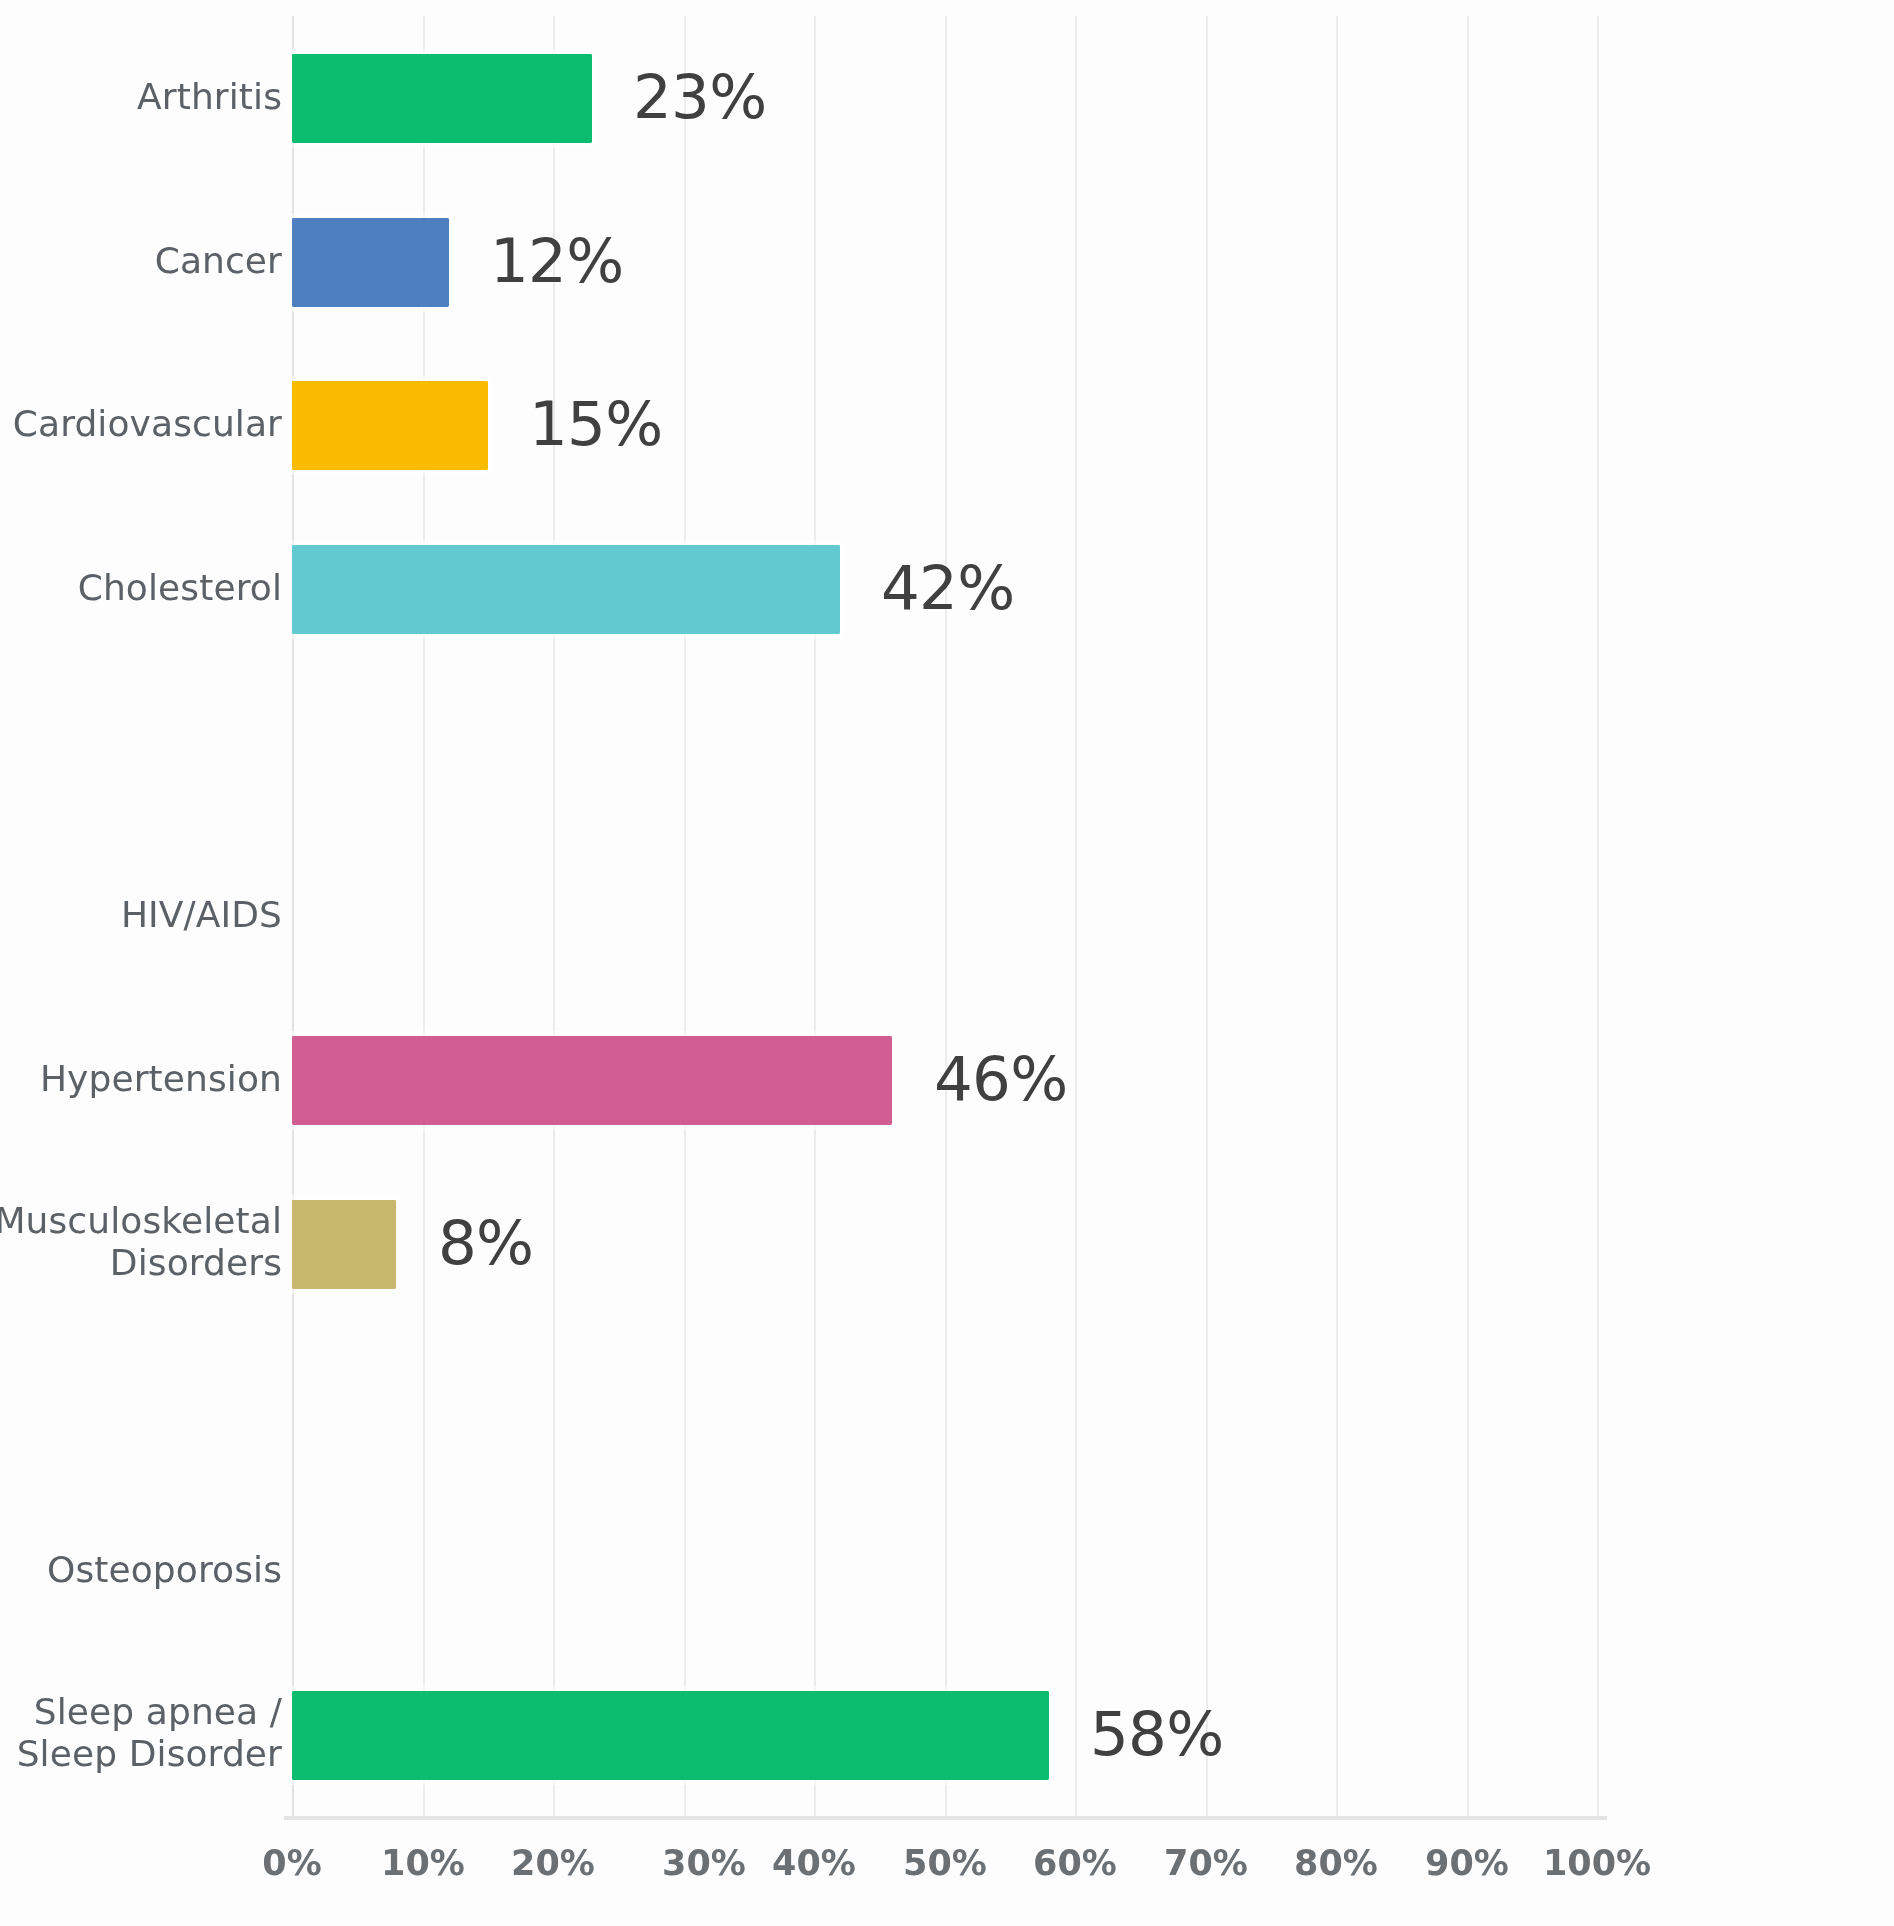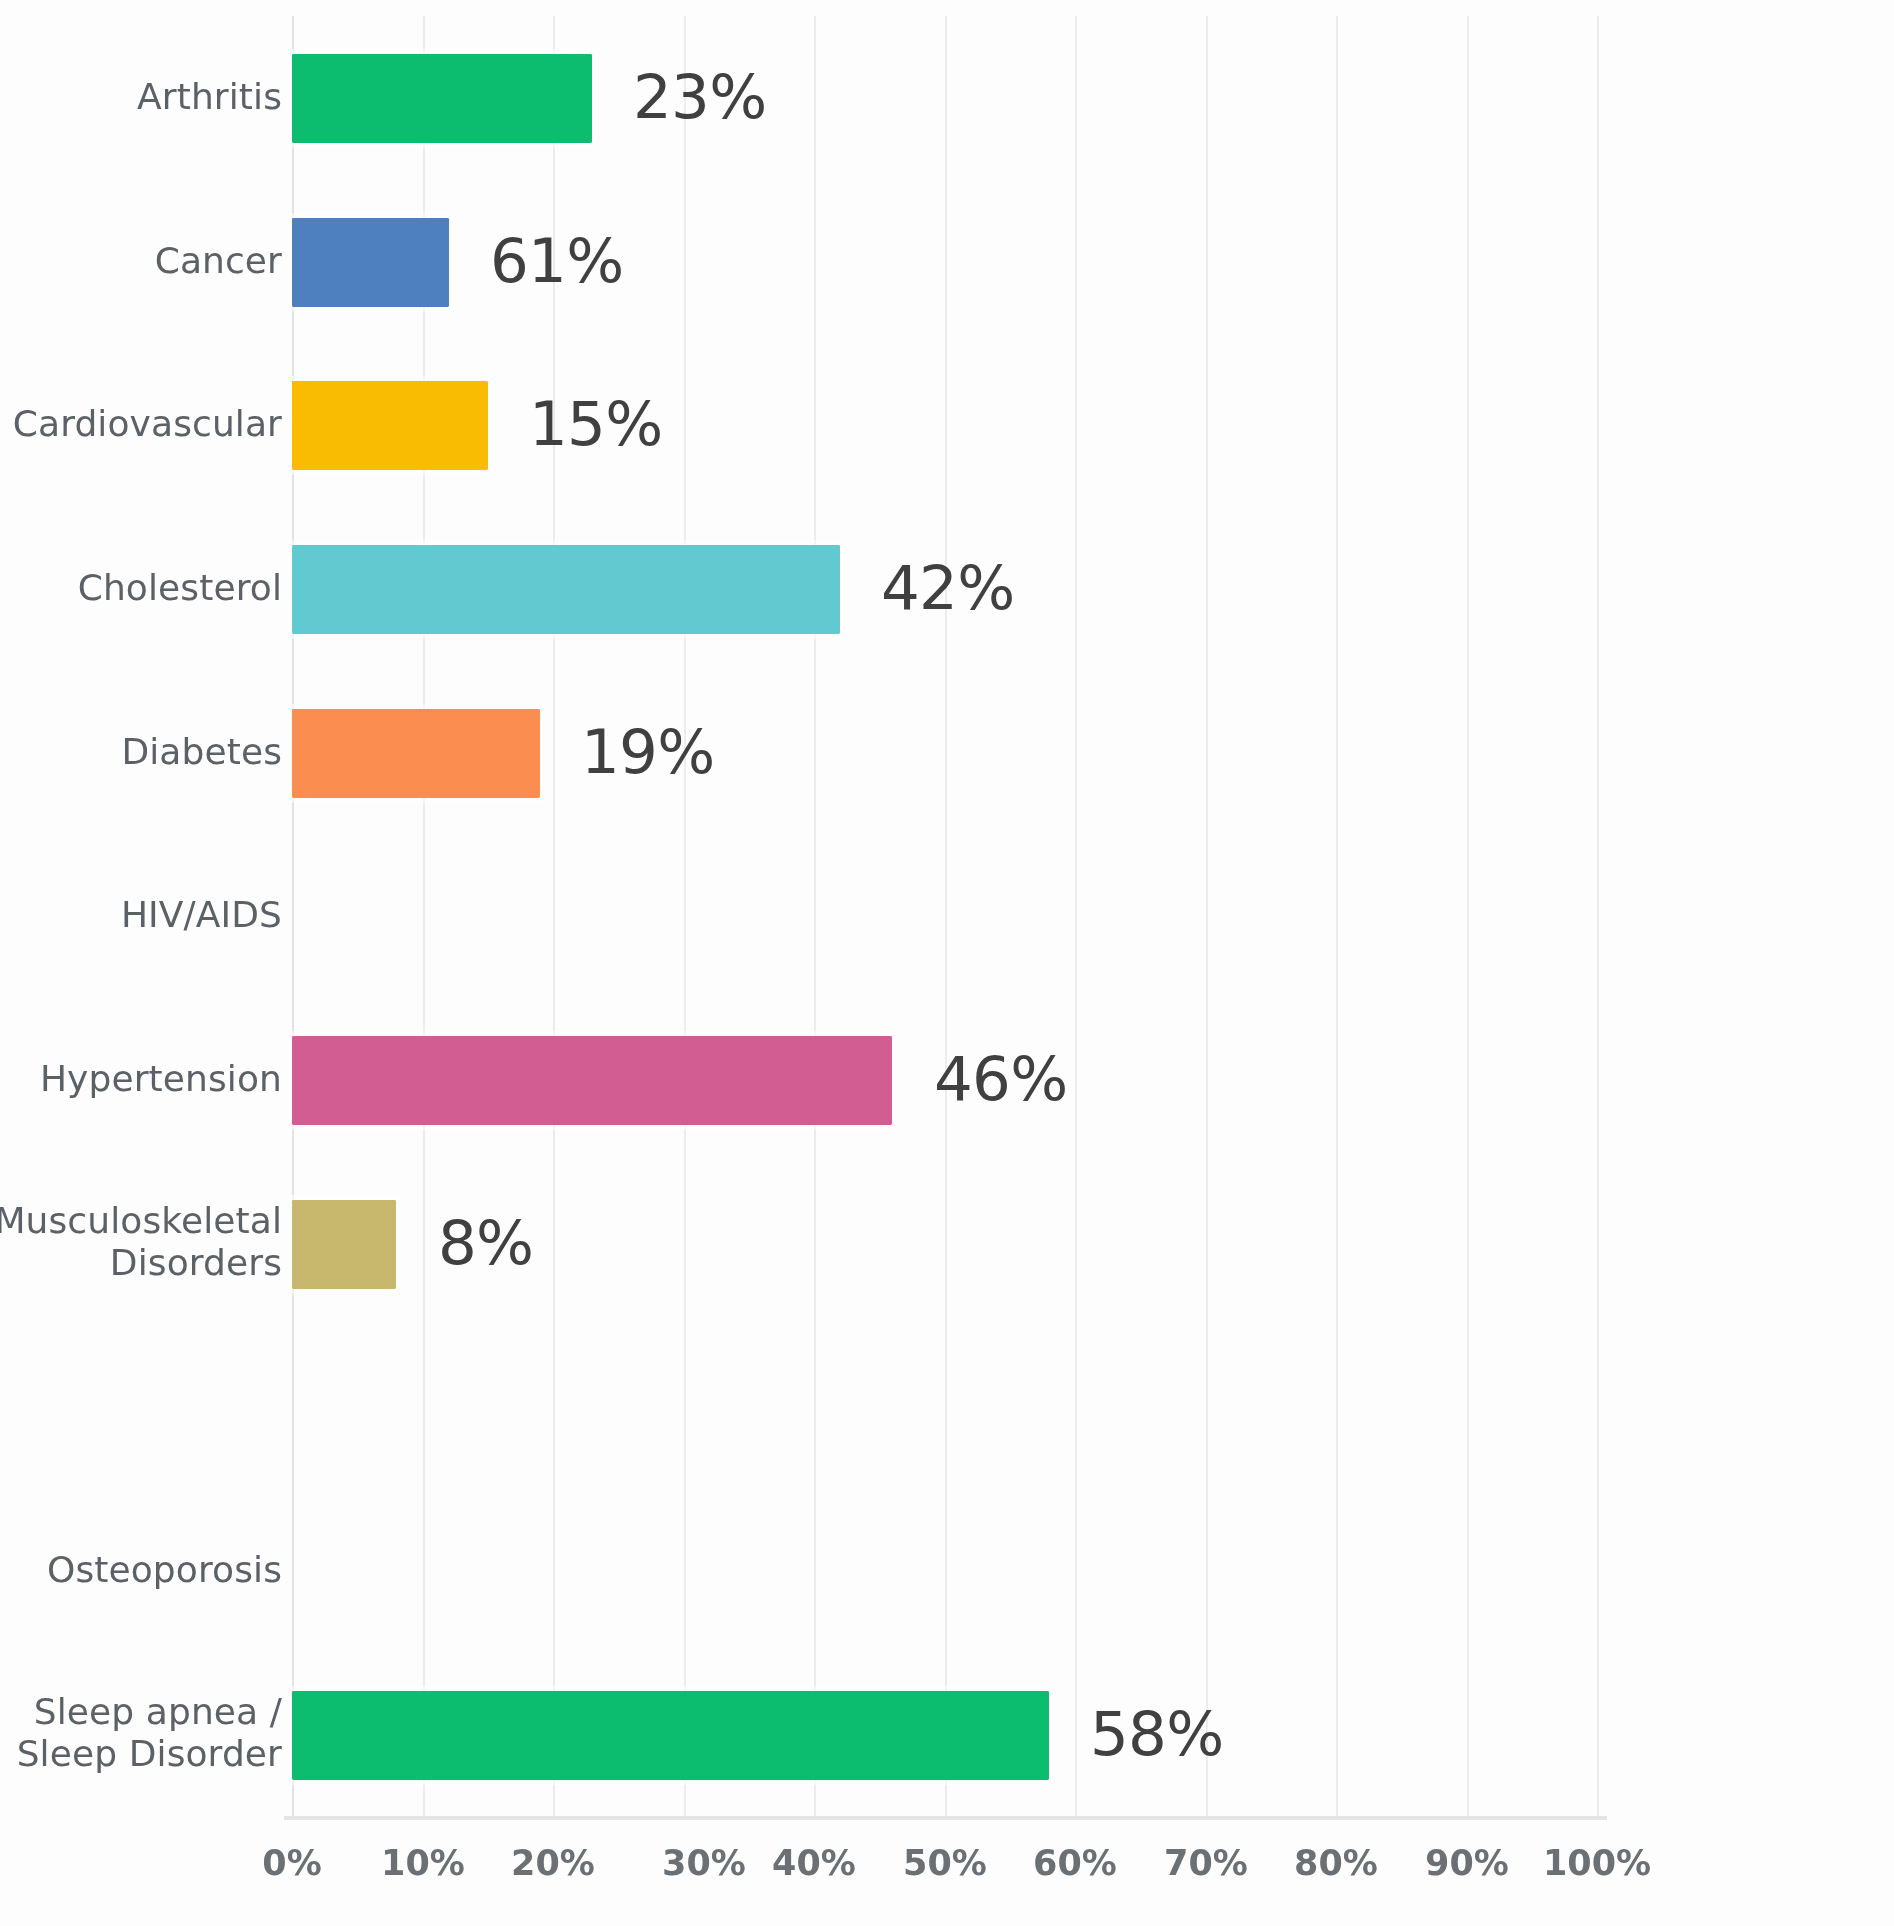--- a/index.html
+++ b/index.html
@@ -157,42 +157,35 @@
         <div class="bar-wrap" style="top: 38px; height: 89px; width: 300px;">
           <div class="bar" style="width: 100%; background: rgb(13, 189, 111);"></div>
         </div>
         <div class="value-label" style="left: 633px; top: 45px;">23%</div>
       </div>
       <div class="row" style="top: 164px; height: 164px;">
         <div class="cat-label" style="top: 60px;">Cancer</div>
         <div class="bar-wrap" style="top: 38px; height: 89px; width: 157px;">
           <div class="bar" style="width: 100%; background: rgb(78, 127, 190);"></div>
         </div>
-        <div class="value-label" style="left: 490px; top: 45px;">61%</div>
+        <div class="value-label" style="left: 490px; top: 45px;">12%</div>
       </div>
       <div class="row" style="top: 327px; height: 164px;">
         <div class="cat-label" style="top: 60px;">Cardiovascular</div>
         <div class="bar-wrap" style="top: 38px; height: 89px; width: 196px;">
           <div class="bar" style="width: 100%; background: rgb(249, 188, 2);"></div>
         </div>
         <div class="value-label" style="left: 529px; top: 45px;">15%</div>
       </div>
       <div class="row" style="top: 491px; height: 164px;">
         <div class="cat-label" style="top: 60px;">Cholesterol</div>
         <div class="bar-wrap" style="top: 38px; height: 89px; width: 548px;">
           <div class="bar" style="width: 100%; background: rgb(98, 201, 209);"></div>
         </div>
         <div class="value-label" style="left: 881px; top: 45px;">42%</div>
-      </div>
-      <div class="row" style="top: 655px; height: 164px;">
-        <div class="cat-label" style="top: 60px;">Diabetes</div>
-        <div class="bar-wrap" style="top: 38px; height: 89px; width: 248px;">
-          <div class="bar" style="width: 100%; background: rgb(252, 141, 81);"></div>
-        </div>
-        <div class="value-label" style="left: 581px; top: 45px;">19%</div>
       </div>
       <div class="row" style="top: 818px; height: 164px;">
         <div class="cat-label" style="top: 60px;">HIV/AIDS</div>
       </div>
       <div class="row" style="top: 982px; height: 164px;">
         <div class="cat-label" style="top: 60px; margin-left: 6px;">Hypertension</div>
         <div class="bar-wrap" style="top: 38px; height: 89px; width: 600px;">
           <div class="bar" style="width: 100%; background: rgb(210, 93, 147);"></div>
         </div>
         <div class="value-label" style="left: 934px; top: 45px;">46%</div>

